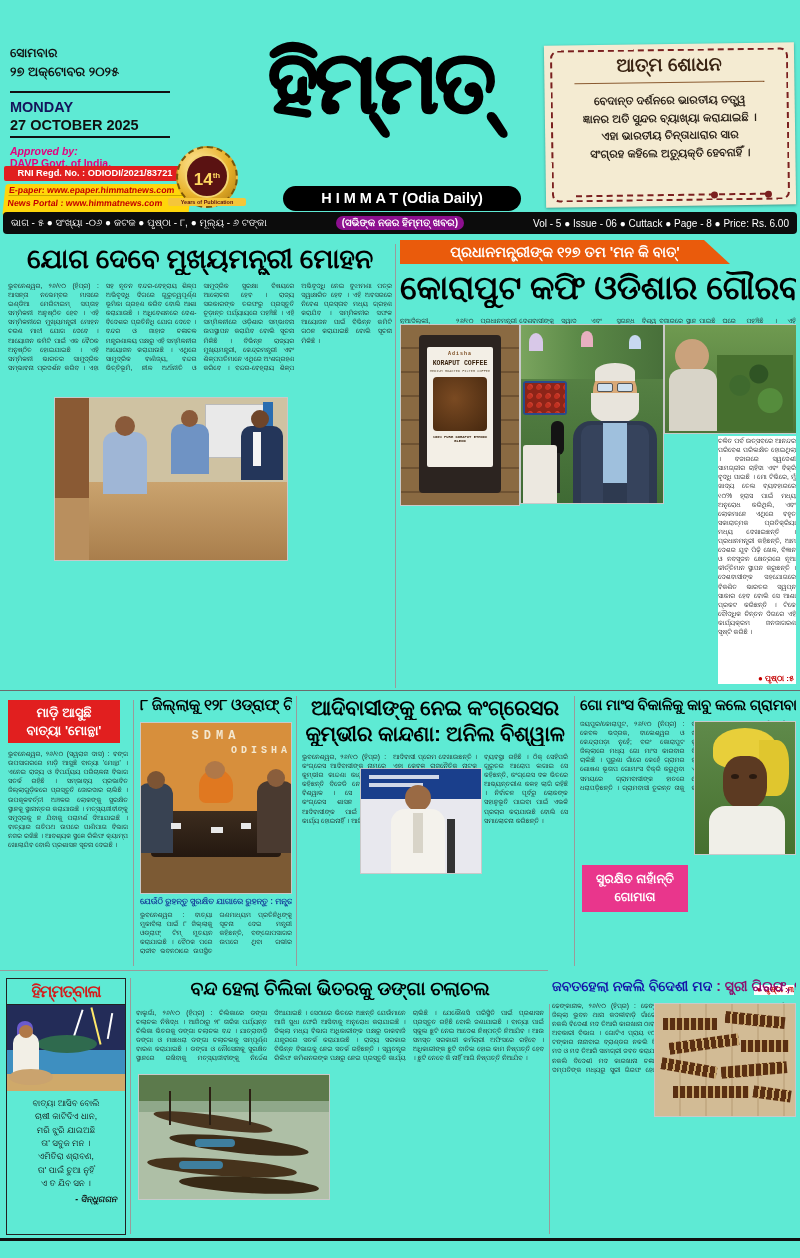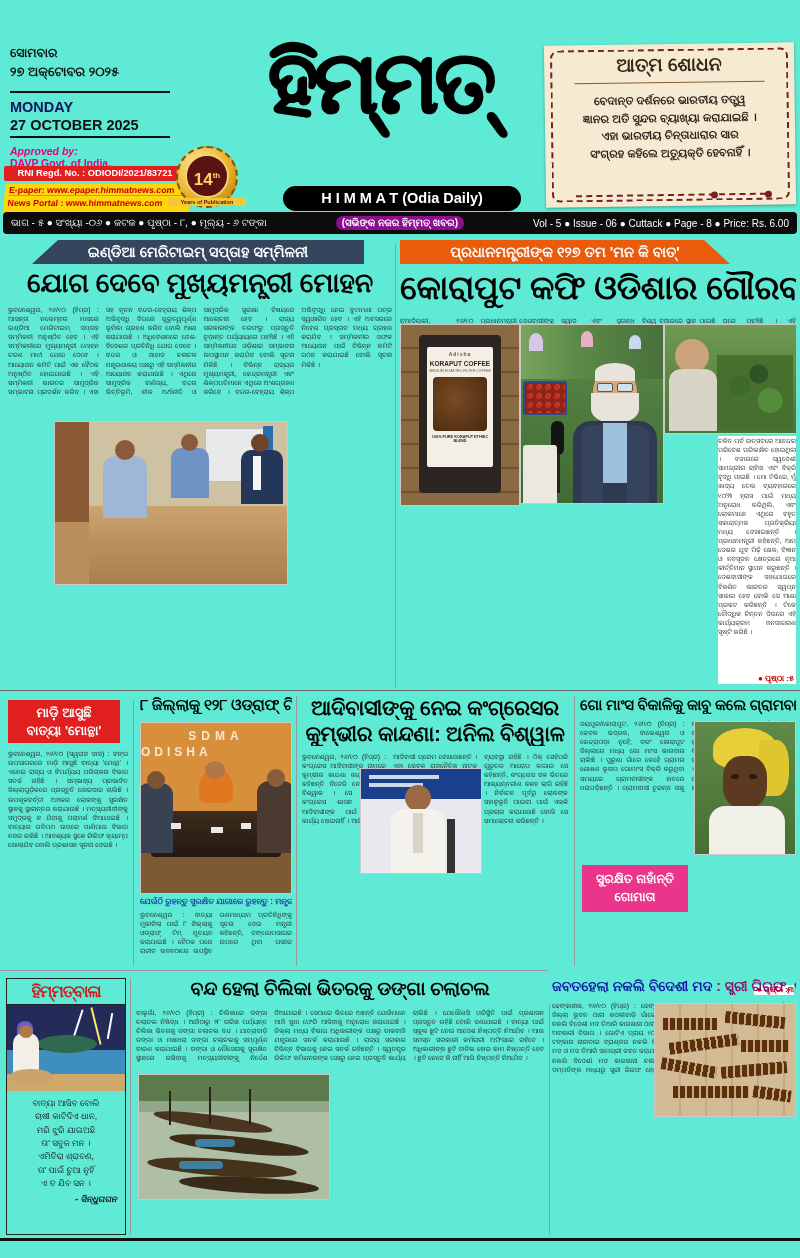--- a/index.html
+++ b/index.html
@@ -9,21 +9,21 @@
   .b{font-weight:bold;}
   .body-txt{font-size:6.6px;line-height:1.38;text-align:justify;color:#1a1a1a;overflow:hidden;}
   .cols2{column-count:2;column-gap:7px;}
   .cols3{column-count:3;column-gap:7px;}
   .cols4{column-count:4;column-gap:7px;}
   .cols5{column-count:5;column-gap:7px;}
   .hl{color:#000;font-weight:bold;letter-spacing:-0.3px;overflow:hidden;}
   .kicker{color:#fff;font-weight:bold;font-size:14.5px;display:flex;align-items:center;justify-content:center;overflow:hidden;white-space:nowrap;}
   .vline{background:#9a9a9a;width:1px;}
   .hline{background:#6b6b6b;height:1px;}
-  .photo{overflow:hidden;border:1px solid #c9c9c9;background:#ddd;}
+  .photo{overflow:hidden;border:1px solid #c9c9c9;background:#ddd;font-family:Liberation Mono, monospace;}
   .cap-blue{background:#1660ac;color:#fff;font-weight:bold;display:flex;align-items:center;justify-content:center;font-size:13px;overflow:hidden;white-space:nowrap;}
   .redbox{background:#e11f1f;color:#fff;font-weight:bold;text-align:center;}
   .pinkbox{background:#e9368c;color:#fff;font-weight:bold;text-align:center;}
   .nowrap{white-space:nowrap;}
   .center{text-align:center;}
 </style>
 </head>
 <body>
 
 <div id="page">
@@ -74,21 +74,20 @@
   <div class="abs" style="left:3px;top:212px;width:794px;height:22px;background:#0c0c0c;border-radius:4px;display:flex;align-items:center;justify-content:space-between;padding:0 8px;box-sizing:border-box;">
     <div style="color:#fff;font-size:10px;font-weight:normal;white-space:nowrap;overflow:hidden;">ଭାଗ - ୫  ●  ସଂଖ୍ୟା -୦୬  ●  କଟକ  ●  ପୃଷ୍ଠା - ୮,  ●  ମୂଲ୍ୟ - ୬ ଟଙ୍କା</div>
     <div style="background:#8d0f8f;color:#fff;font-size:10px;font-weight:bold;border-radius:10px;padding:1px 6px;white-space:nowrap;overflow:hidden;">(ସଭିଙ୍କ ନଜର ହିମ୍ମତ୍ ଖବର)</div>
     <div style="color:#fff;font-size:10px;font-weight:normal;white-space:nowrap;overflow:hidden;">Vol - 5  ●  Issue - 06 ●  Cuttack  ●  Page - 8  ●  Price: Rs. 6.00</div>
   </div>
 
   <div class="abs vline" style="left:395px;top:244px;height:444px;"></div>
   <div class="abs hline" style="left:0;top:690px;width:800px;"></div>
 
   <div class="abs" style="left:8px;top:240px;width:384px;height:448px;overflow:hidden;">
-    <div class="kicker" style="margin-left:24px;width:332px;height:24px;background:#36455e;clip-path:polygon(26px 0,100% 0,100% 100%,0 100%);">ଇଣ୍ଡିଆ ମେରିଟାଇମ୍ ସପ୍ତାହ ସମ୍ମିଳନୀ</div>
     <div class="hl center nowrap" style="font-size:27px;margin-top:4px;">ଯୋଗ ଦେବେ ମୁଖ୍ୟମନ୍ତ୍ରୀ ମୋହନ</div>
     <div style="position:relative;margin-top:6px;height:382px;">
       <div class="body-txt cols4" style="height:382px;">ଭୁବନେଶ୍ୱର, ୨୬/୧୦ (ହିପ୍ର) : ଆସନ୍ତା ନଭେମ୍ବର ମାସରେ ଇଣ୍ଡିଆ ମେରିଟାଇମ୍ ସପ୍ତାହ ସମ୍ମିଳନୀ ଅନୁଷ୍ଠିତ ହେବ । ଏହି ସମ୍ମିଳନୀରେ ମୁଖ୍ୟମନ୍ତ୍ରୀ ମୋହନ ଚରଣ ମାଝୀ ଯୋଗ ଦେବେ । ଆୟୋଜନ କମିଟି ପାଇଁ ଏକ ବୈଠକ ଅନୁଷ୍ଠିତ ହୋଇଯାଇଛି । ଏହି ସମ୍ମିଳନୀ ଭାରତର ସାମୁଦ୍ରିକ ସମ୍ଭାବନା ପ୍ରଦର୍ଶନ କରିବ । ଏହା ସହ ନୂତନ ବନ୍ଦର-ବେହ୍ରାୟ ଶିଳ୍ପ ଅଭିବୃଦ୍ଧି ଦିଗରେ ଗୁରୁତ୍ୱପୂର୍ଣ୍ଣ ଭୂମିକା ଗ୍ରହଣ କରିବ ବୋଲି ଆଶା କରାଯାଉଛି । ଅଧିବେଶନରେ ଦେଶ-ବିଦେଶର ପ୍ରତିନିଧି ଯୋଗ ଦେବେ । ବନ୍ଦର ଓ ଜାହାଜ ଚଳାଚଳ ମନ୍ତ୍ରଣାଳୟ ପକ୍ଷରୁ ଏହି ସମ୍ମିଳନୀର ଆୟୋଜନ କରାଯାଉଛି । ଏଥିରେ ସାମୁଦ୍ରିକ ବାଣିଜ୍ୟ, ବନ୍ଦର ଭିତ୍ତିଭୂମି, ନୀଳ ଅର୍ଥନୀତି ଓ ସାମୁଦ୍ରିକ ସୁରକ୍ଷା ବିଷୟରେ ଆଲୋଚନା ହେବ । ରାଜ୍ୟ ସରକାରଙ୍କ ତରଫରୁ ପ୍ରସ୍ତୁତି ଚୂଡ଼ାନ୍ତ ପର୍ଯ୍ୟାୟରେ ପହଞ୍ଚିଛି । ଏହି ସମ୍ମିଳନୀରେ ଓଡ଼ିଶାର ସମ୍ଭାବନା ଉପସ୍ଥାପନ କରାଯିବ ବୋଲି ସୂଚନା ମିଳିଛି । ବିଭିନ୍ନ ରାଜ୍ୟର ମୁଖ୍ୟମନ୍ତ୍ରୀ, କେନ୍ଦ୍ରମନ୍ତ୍ରୀ ଏବଂ ଶିଳ୍ପପତିମାନେ ଏଥିରେ ଅଂଶଗ୍ରହଣ କରିବେ । ବନ୍ଦର-ବେହ୍ରାୟ ଶିଳ୍ପ ଅଭିବୃଦ୍ଧି ନେଇ ବୁଝାମଣା ପତ୍ର ସ୍ୱାକ୍ଷରିତ ହେବ । ଏହି ଅବସରରେ ନିବେଶ ପ୍ରସ୍ତାବ ମଧ୍ୟ ଗ୍ରହଣ କରାଯିବ । ସମ୍ମିଳନୀର ସଫଳ ଆୟୋଜନ ପାଇଁ ବିଭିନ୍ନ କମିଟି ଗଠନ କରାଯାଇଛି ବୋଲି ସୂଚନା ମିଳିଛି ।</div>
 
       <div class="photo abs" style="left:46px;top:116px;width:232px;height:162px;background:linear-gradient(#cfc2a2 0 55%,#b98f5e 55% 100%);">
         <div class="abs" style="left:0;top:0;width:34px;height:100px;background:#8a5a34;"></div>
         <div class="abs" style="left:150px;top:6px;width:60px;height:52px;background:#e9e9e9;border:1px solid #bbb;"></div>
         <div class="abs" style="left:208px;top:4px;width:10px;height:70px;background:#2a6db0;"></div>
         <div class="abs" style="left:34px;top:84px;width:198px;height:78px;background:linear-gradient(#caa36e,#a97e4c);"></div>
         <div class="abs" style="left:48px;top:34px;width:44px;height:62px;border-radius:12px 12px 0 0;background:#9fb6d6;"></div>
@@ -164,21 +163,21 @@
       <div>ମାଡ଼ି ଆସୁଛି</div>
       <div>ବାତ୍ୟା 'ମୋନ୍ଥା'</div>
     </div>
     <div class="body-txt" style="margin-top:6px;height:212px;">ଭୁବନେଶ୍ୱର, ୨୬/୧୦ (ସ୍ୱରାଜ ଦାସ) : ବଙ୍ଗ ଉପସାଗରରେ ମାଡ଼ି ଆସୁଛି ବାତ୍ୟା 'ମୋନ୍ଥା' । ଏନେଇ ରାଜ୍ୟ ଓ ବିପର୍ଯ୍ୟୟ ପରିଚାଳନା ବିଭାଗ ସତର୍କ ରହିଛି । ସମ୍ଭାବ୍ୟ ପ୍ରଭାବିତ ଜିଲ୍ଲାଗୁଡ଼ିକରେ ପ୍ରସ୍ତୁତି ଜୋରଦାର ଚାଲିଛି । ଉପକୂଳବର୍ତ୍ତୀ ଅଞ୍ଚଳର ଲୋକଙ୍କୁ ସୁରକ୍ଷିତ ସ୍ଥାନକୁ ସ୍ଥାନାନ୍ତର କରାଯାଉଛି । ମତ୍ସ୍ୟଜୀବୀଙ୍କୁ ସମୁଦ୍ରକୁ ନ ଯିବାକୁ ପରାମର୍ଶ ଦିଆଯାଇଛି । ବାତ୍ୟାର ଗତିପଥ ଉପରେ ପାଣିପାଗ ବିଭାଗ ନଜର ରଖିଛି । ଆବଶ୍ୟକ ସ୍ଥଳେ ରିଲିଫ କ୍ୟାମ୍ପ ଖୋଲାଯିବ ବୋଲି ପ୍ରଶାସନ ସୂଚନା ଦେଇଛି ।</div>
   </div>
 
   <div class="abs" style="left:140px;top:696px;width:152px;height:272px;overflow:hidden;">
     <div class="hl nowrap" style="font-size:15.5px;">୮ ଜିଲ୍ଲାକୁ ୧୨୮ ଓଡ୍ରାଫ୍ ଟିମ୍</div>
     <div class="photo" style="margin-top:8px;width:150px;height:170px;position:relative;background:linear-gradient(#d78f3c 0 62%,#7c5a34 62% 100%);">
       <div style="position:absolute;left:0;top:6px;width:100%;text-align:center;color:#f4e8d0;font-weight:bold;font-size:12px;letter-spacing:5px;">SDMA</div>
-      <div style="position:absolute;left:0;top:22px;width:100%;text-align:left;color:#f4e8d0;font-weight:bold;font-size:12px;letter-spacing:4px;">ODISHA</div>
+      <div style="position:absolute;left:0;top:22px;width:100%;text-align:right;color:#f4e8d0;font-weight:bold;font-size:10px;letter-spacing:4px;">ODISHA</div>
       <div class="abs" style="left:58px;top:46px;width:34px;height:34px;border-radius:50% 50% 20% 20%;background:#e07820;"></div>
       <div class="abs" style="left:64px;top:38px;width:20px;height:18px;border-radius:50%;background:#b07848;"></div>
       <div class="abs" style="left:10px;top:88px;width:130px;height:46px;background:linear-gradient(#3c2c1e,#241810);border-radius:4px;"></div>
       <div class="abs" style="left:-4px;top:60px;width:36px;height:70px;border-radius:12px 12px 0 0;background:#384252;"></div>
       <div class="abs" style="left:6px;top:48px;width:18px;height:18px;border-radius:50%;background:#7c5434;"></div>
       <div class="abs" style="left:116px;top:58px;width:38px;height:72px;border-radius:12px 12px 0 0;background:#4a3a30;"></div>
       <div class="abs" style="left:126px;top:46px;width:18px;height:18px;border-radius:50%;background:#8a5e3c;"></div>
       <div class="abs" style="left:30px;top:100px;width:10px;height:6px;background:#e8e8e8;"></div>
       <div class="abs" style="left:70px;top:104px;width:12px;height:6px;background:#e8e8e8;"></div>
       <div class="abs" style="left:100px;top:100px;width:10px;height:6px;background:#e8e8e8;"></div>

